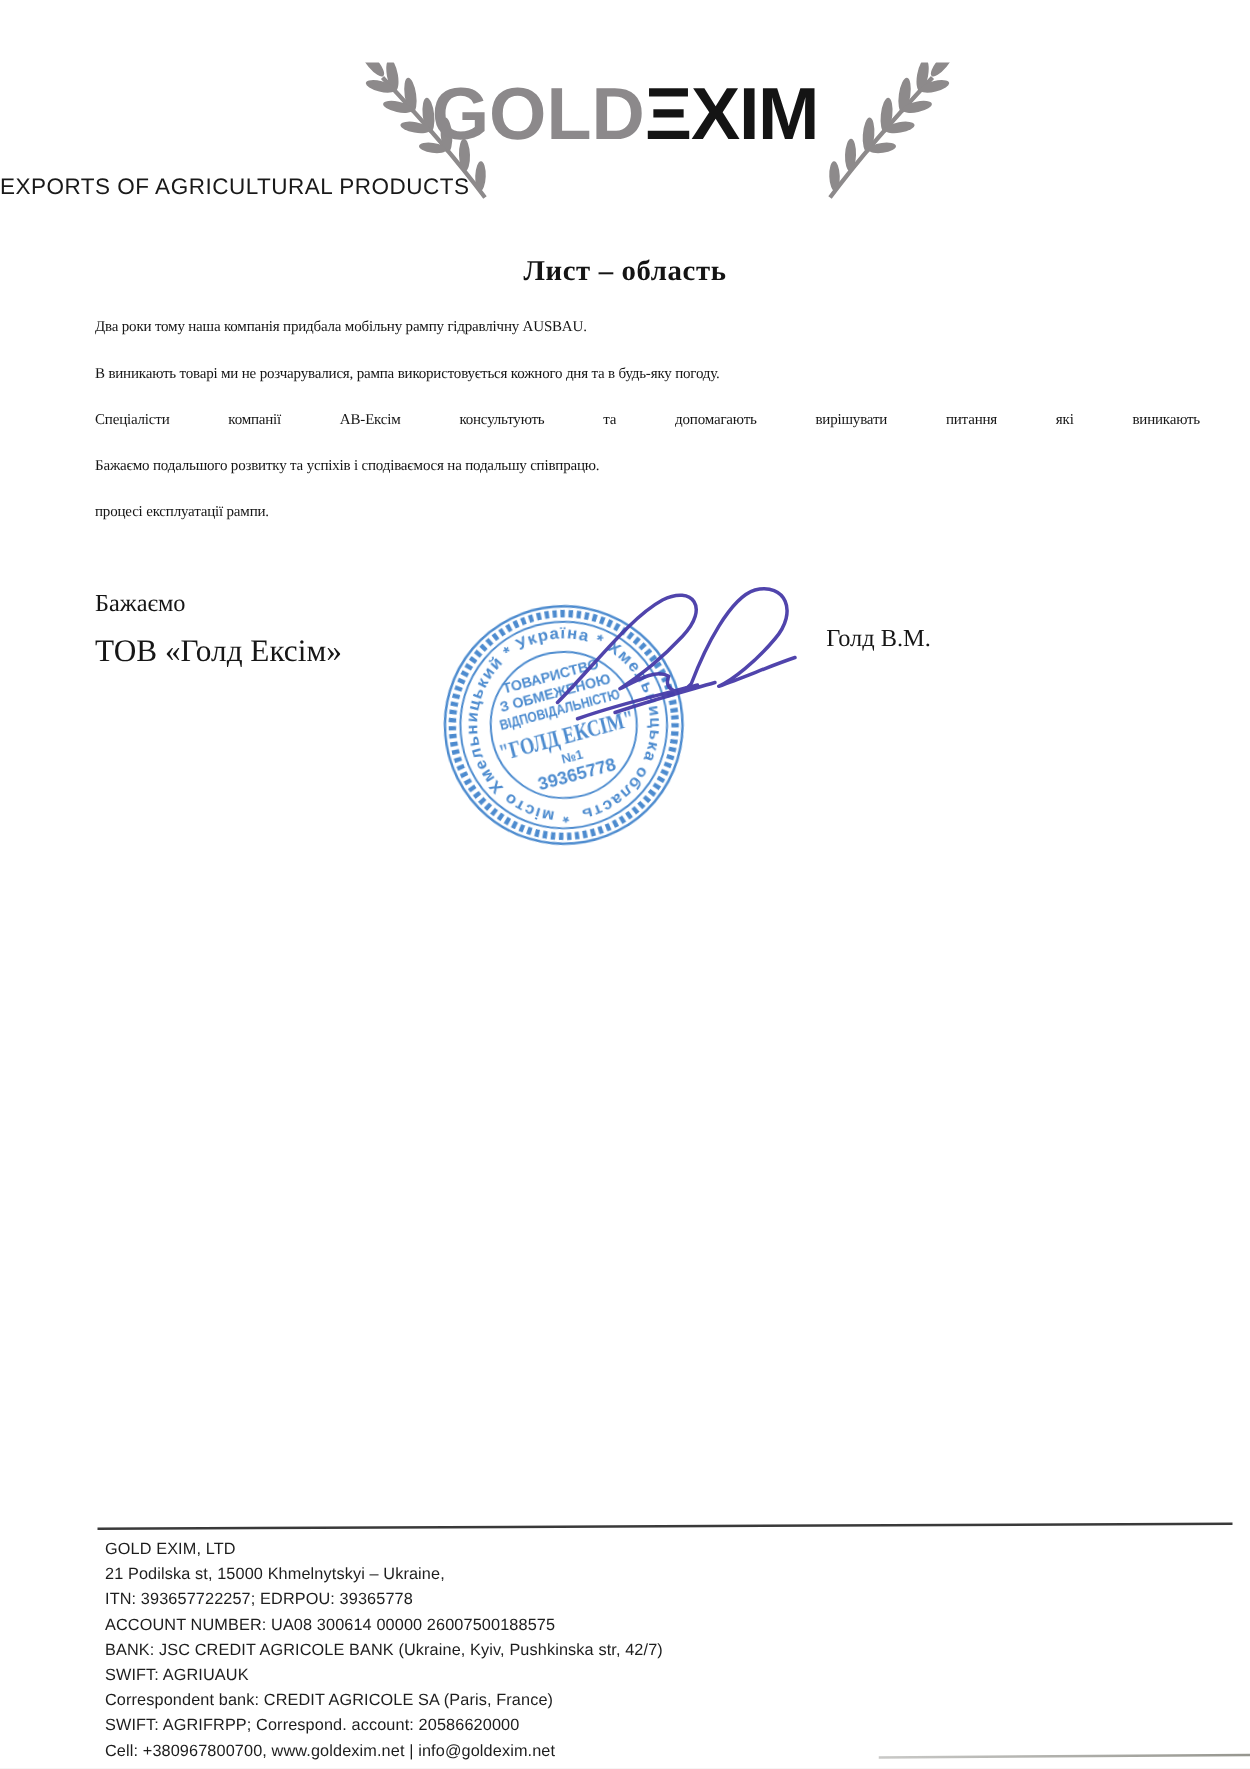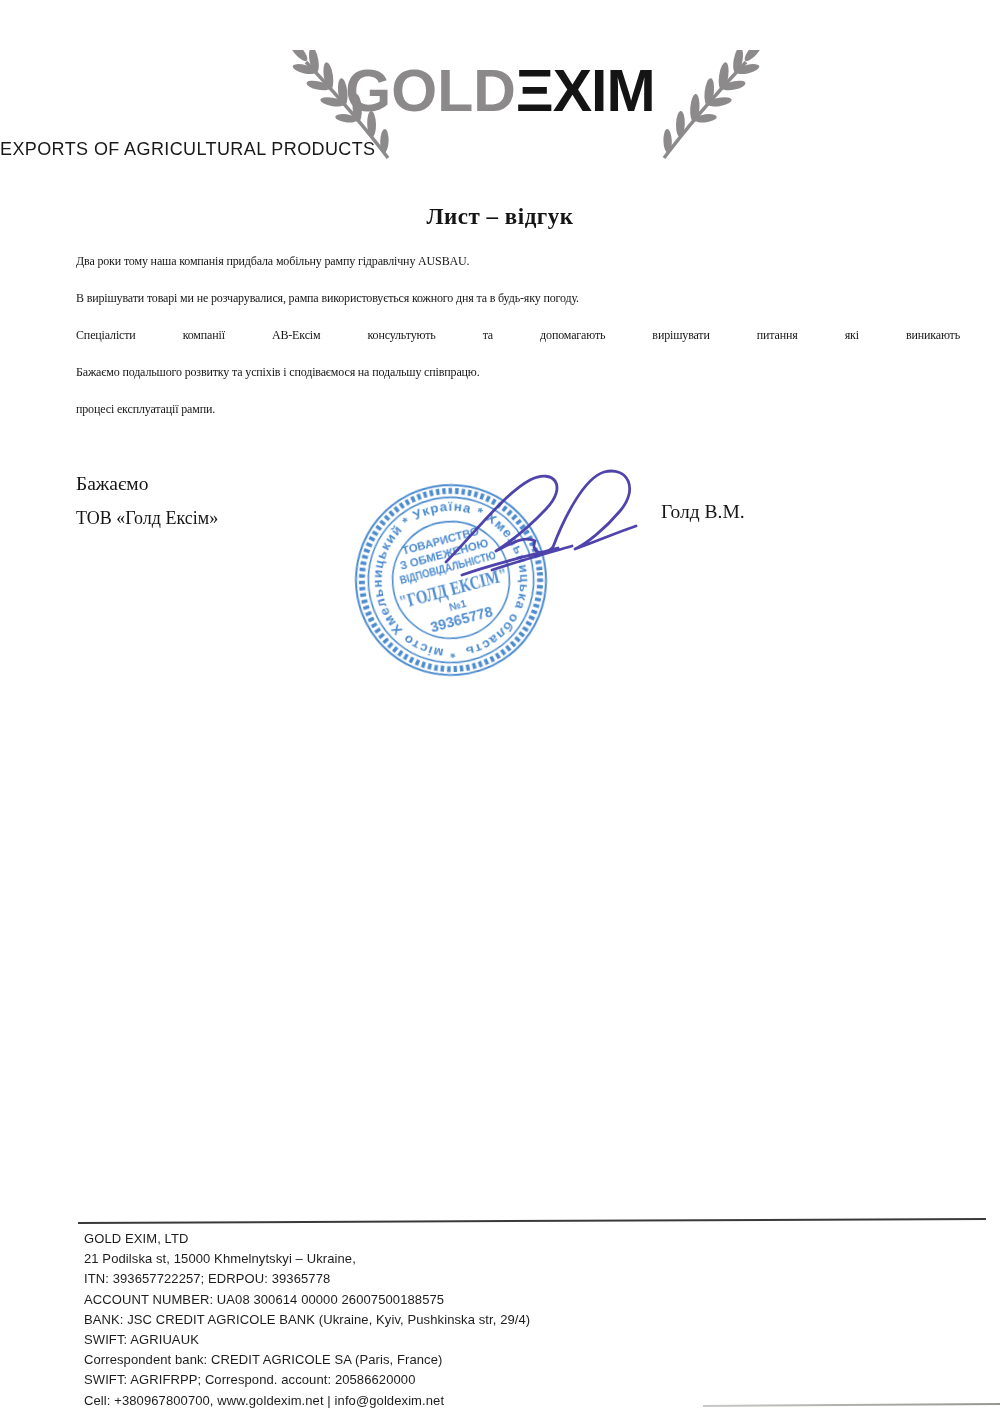--- a/index.html
+++ b/index.html
@@ -40,21 +40,21 @@
     letter-spacing:0.5px;
   }
   .body-text{
     position:absolute;left:76px;top:243px;width:884px;
     font-size:12px;line-height:37px;color:#161616;
     letter-spacing:-0.15px;
   }
   .body-line{min-height:37px;}
   .body-line.stretch{text-align:justify;text-align-last:justify;}
   .signoff-role{position:absolute;left:76px;top:473px;font-size:19.5px;color:#161616;}
-  .signoff-company{position:absolute;left:76px;top:508px;font-size:18px;color:#161616;}
+  .signoff-company{position:absolute;left:76px;top:508px;font-size:25px;color:#161616;}
   .signoff-name{position:absolute;left:661px;top:501px;font-size:19.5px;color:#161616;}
   
   .stamp{
     position:absolute;left:352px;top:481px;width:198px;height:198px;
     transform:rotate(-5deg);
     opacity:0.92;
     filter:blur(0.2px);
   }
   .signature{
     position:absolute;left:436px;top:462px;width:210px;height:130px;
@@ -156,25 +156,25 @@
           </g>
         <g transform="translate(92,102) rotate(-88)">
             <ellipse cx="11" cy="0" rx="12" ry="4.2"></ellipse>
           </g>
       </g>
     </svg>
     <div class="brand"><span class="gold">GOLD</span><span class="exim">ΞXIM</span></div>
     <div class="tagline">EXPORTS OF AGRICULTURAL PRODUCTS</div>
   </div>
 
-  <div class="letter-title">Лист – відгук</div>
+  <div class="letter-title">Лист – область</div>
 
   <div class="body-text">
     <div class="body-line">Два роки тому наша компанія придбала мобільну рампу гідравлічну AUSBAU.</div>
-    <div class="body-line">В вирішувати товарі ми не розчарувалися, рампа використовується кожного дня та в будь-яку погоду.</div>
+    <div class="body-line">В виникають товарі ми не розчарувалися, рампа використовується кожного дня та в будь-яку погоду.</div>
     <div class="body-line stretch">Спеціалісти компанії АВ-Ексім консультують та допомагають вирішувати питання які виникають</div>
     <div class="body-line">Бажаємо подальшого розвитку та успіхів і сподіваємося на подальшу співпрацю.</div>
     <div class="body-line">процесі експлуатації рампи.</div>
   </div>
 
   <div class="signoff-role">Бажаємо</div>
   <div class="signoff-company">ТОВ «Голд Ексім»</div>
   <div class="signoff-name">Голд В.М.</div>
 
   <svg class="stamp" viewBox="0 0 200 200">
@@ -206,21 +206,21 @@
       <path d="M26,113 C60,101 92,94 122,86 M56,108 C86,98 112,91 136,84"></path>
     </g>
   </svg>
 
   <div class="footer-rule"></div>
   <div class="footer">
     <div>GOLD EXIM, LTD</div>
     <div>21 Podilska st, 15000 Khmelnytskyi – Ukraine,</div>
     <div>ITN: 393657722257; EDRPOU: 39365778</div>
     <div>ACCOUNT NUMBER: UA08 300614 00000 26007500188575</div>
-    <div>BANK: JSC CREDIT AGRICOLE BANK (Ukraine, Kyiv, Pushkinska str, 29/4)</div>
+    <div>BANK: JSC CREDIT AGRICOLE BANK (Ukraine, Kyiv, Pushkinska str, 42/7)</div>
     <div>SWIFT: AGRIUAUK</div>
     <div>Correspondent bank: CREDIT AGRICOLE SA (Paris, France)</div>
     <div>SWIFT: AGRIFRPP; Correspond. account: 20586620000</div>
     <div>Cell: +380967800700, www.goldexim.net | info@goldexim.net</div>
   </div>
 
   <div class="scan-edge"></div>
 
 </div>
 

